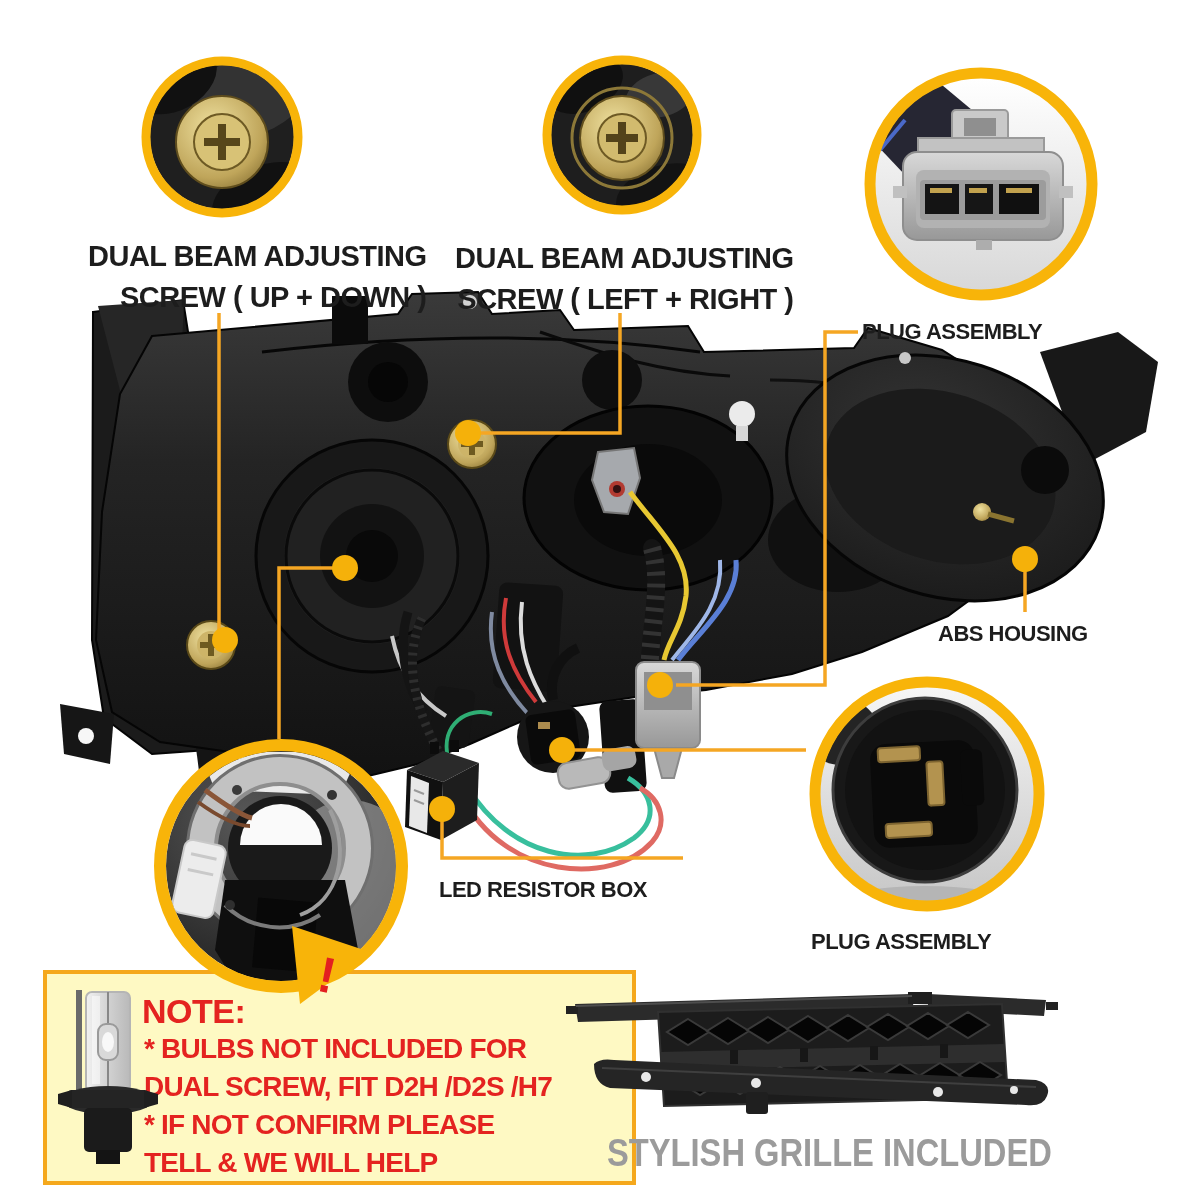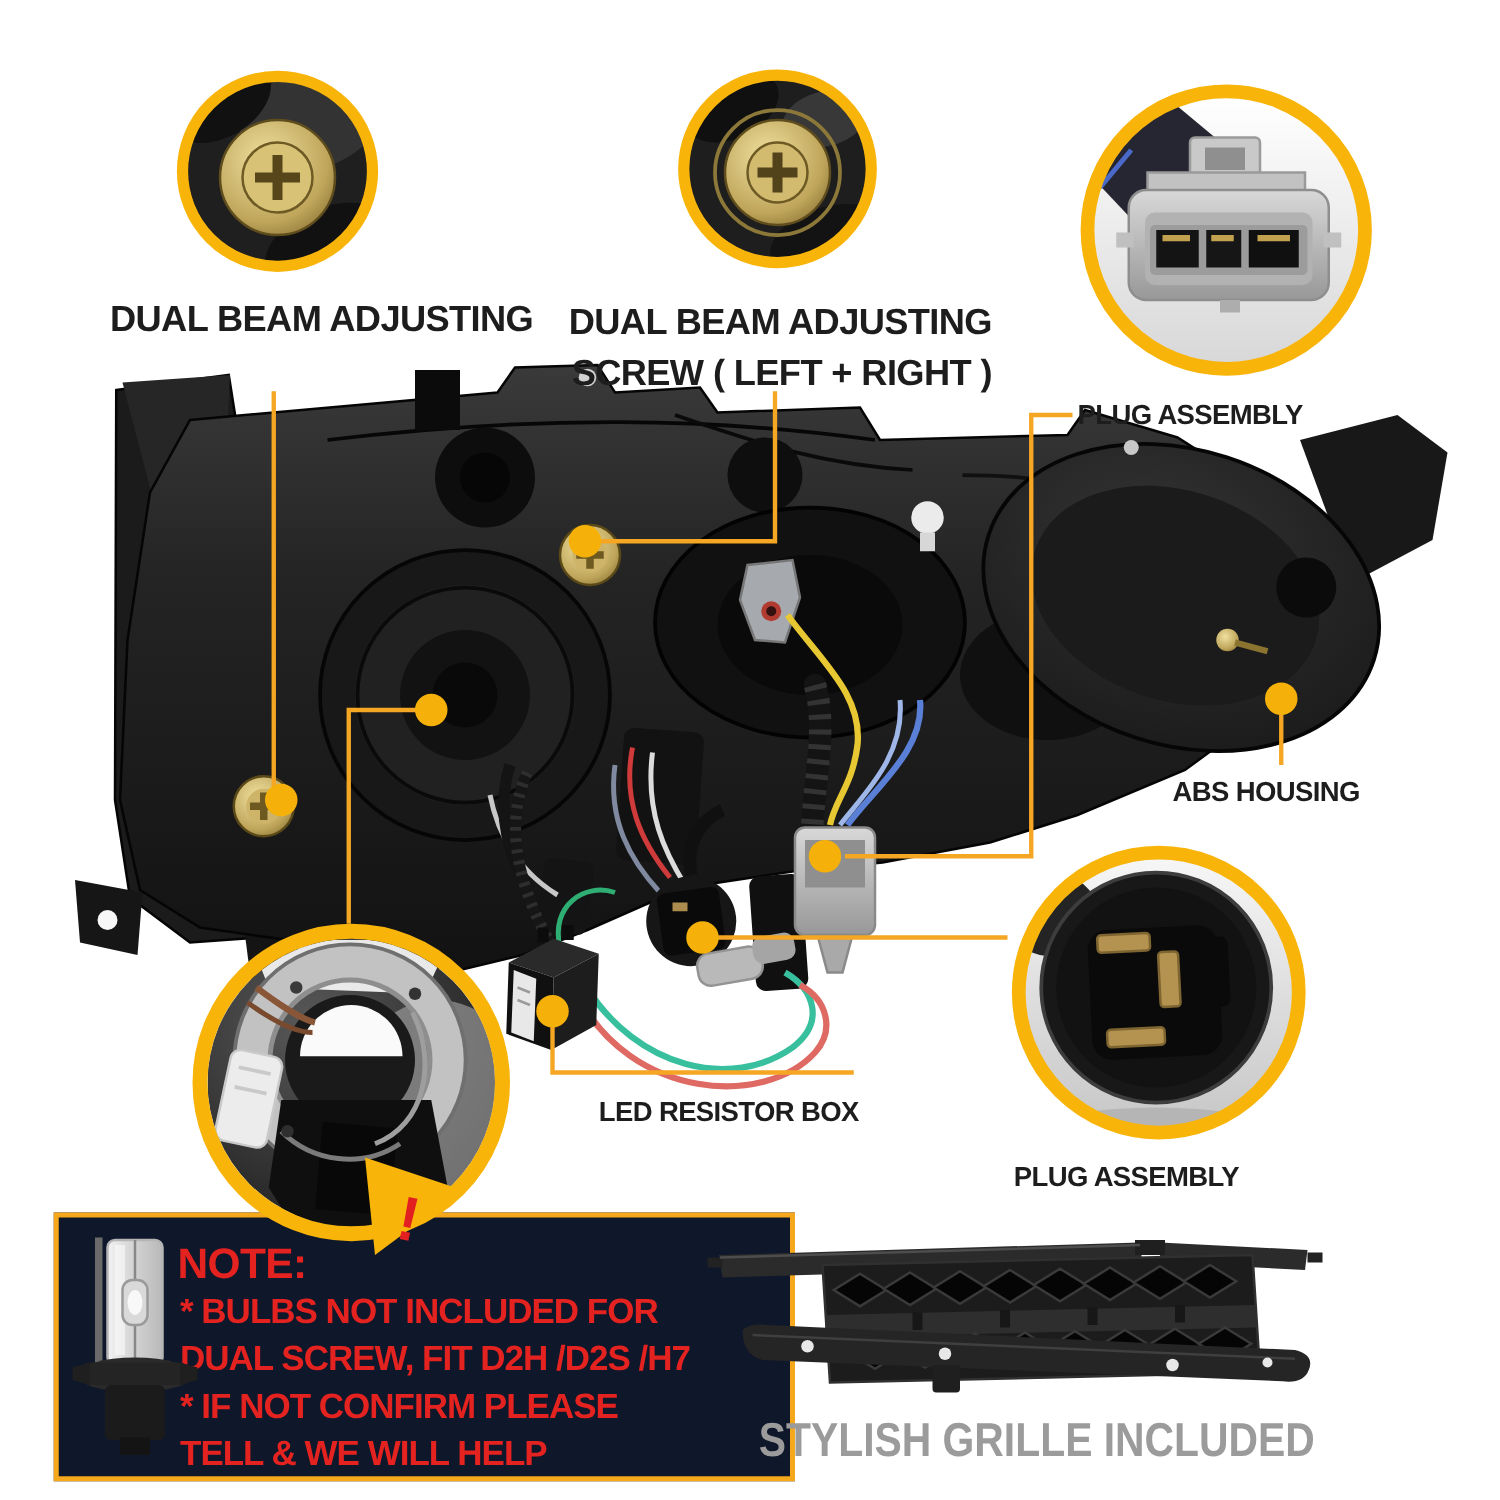--- a/index.html
+++ b/index.html
@@ -9,21 +9,21 @@
   }
   svg text{font-family:"Liberation Sans",sans-serif;}
   .label{
     position:absolute;font-weight:700;color:#1d1d1d;
     letter-spacing:-0.5px;white-space:nowrap;z-index:3;
   }
   .two-line{font-size:29px;line-height:41px;text-align:right;}
   .single{font-size:22px;line-height:32px;}
   #note-box{
     position:absolute;left:43px;top:970px;width:593px;height:215px;
-    border:4px solid #F5A81C;background:#0f172a;box-sizing:border-box;
+    border:4px solid #F5A81C;background:#fef9c3;box-sizing:border-box;
     z-index:1;
   }
   .note-title{
     position:absolute;left:95px;top:18px;font-size:34px;font-weight:700;
     color:#E42320;letter-spacing:-0.5px;white-space:nowrap;
   }
   .note-line{
     position:absolute;left:97px;font-size:28px;font-weight:700;
     color:#E42320;letter-spacing:-0.8px;white-space:nowrap;line-height:34px;
   }
@@ -31,21 +31,21 @@
   #grille-caption{
     position:absolute;left:572px;top:1132px;width:500px;text-align:center;
     font-size:38px;font-weight:700;color:#9B9B9B;z-index:3;
     transform:scaleX(.86);transform-origin:center;white-space:nowrap;
   }
   #scene{position:absolute;left:0;top:0;z-index:2;pointer-events:none;}
   #lbl-updown{left:88px;top:236px;}
   #lbl-leftright{left:455px;top:238px;}
   #lbl-plug-top{left:862px;top:316px;}
   #lbl-abs{left:938px;top:618px;}
-  #lbl-led{left:439px;top:874px;margin-left:40px;}
+  #lbl-led{left:439px;top:874px;}
   #lbl-plug-bottom{left:811px;top:926px;}
 </style>
 </head>
 <body>
 
 <div id="note-box">
   <div class="note-title">NOTE:</div>
   <div class="note-line" id="nl1">* BULBS NOT INCLUDED FOR</div>
   <div class="note-line" id="nl2">DUAL SCREW, FIT D2H /D2S /H7</div>
   <div class="note-line" id="nl4">TELL &amp; WE WILL HELP</div>
@@ -407,20 +407,21 @@
   </g>
 
   <g>
     <polygon points="292,926 370,952 300,1004" fill="#F8B409"></polygon>
     <text x="328" y="992" font-size="50" font-weight="bold" fill="#E32020" text-anchor="middle" transform="rotate(12 326 970)">!</text>
   </g>
 </svg>
 
 <div class="label two-line" id="lbl-updown">
   <div>DUAL BEAM ADJUSTING</div>
+  <div>SCREW ( UP + DOWN )</div>
 </div>
 
 <div class="label two-line" id="lbl-leftright">
   <div>DUAL BEAM ADJUSTING</div>
   <div>SCREW ( LEFT + RIGHT )</div>
 </div>
 
 <div class="label single" id="lbl-plug-top">PLUG ASSEMBLY</div>
 <div class="label single" id="lbl-abs">ABS HOUSING</div>
 <div class="label single" id="lbl-led">LED RESISTOR BOX</div>

